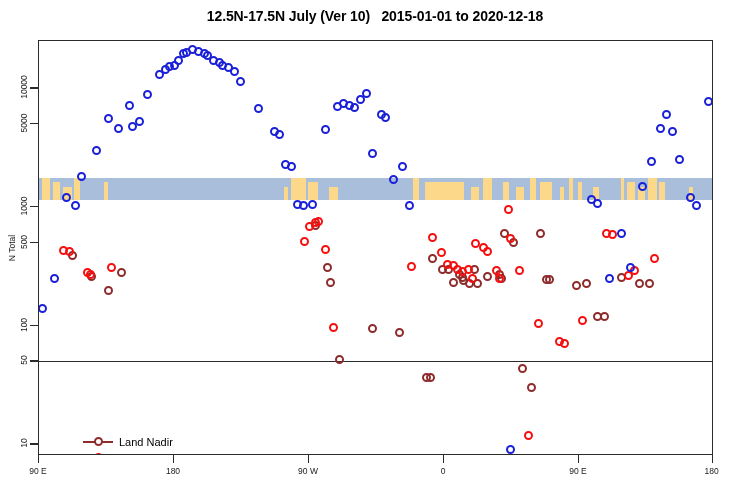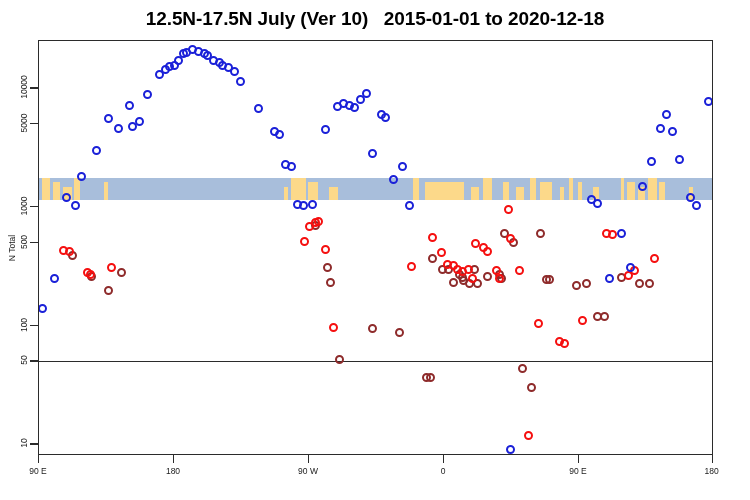--- a/index.html
+++ b/index.html
@@ -9,21 +9,21 @@
     font-family:"Liberation Sans", sans-serif;
     overflow:hidden;
   }
   #stage{position:relative;width:750px;height:500px;}
 
   
   #chart-title{
     position:absolute;
     left:0;top:8px;width:750px;
     text-align:center;
-    font-size:19px;
+    font-size:14px;
     font-weight:bold;
     color:#000;
     letter-spacing:-0.1px;
     white-space:pre;
   }
 
   
   #plot-frame{
     position:absolute;
     left:38px;top:40px;
@@ -374,15 +374,32 @@
         <div class="pt ocean_glint" style="left: 607.5px; top: 116.351px; border-color: rgb(26, 32, 216);"></div>
         <div class="pt ocean_glint" style="left: 616.5px; top: 82.8001px; border-color: rgb(26, 32, 216);"></div>
         <div class="pt ocean_glint" style="left: 622.5px; top: 69.0975px; border-color: rgb(26, 32, 216);"></div>
         <div class="pt ocean_glint" style="left: 628.5px; top: 86.2781px; border-color: rgb(26, 32, 216);"></div>
         <div class="pt ocean_glint" style="left: 636px; top: 114.246px; border-color: rgb(26, 32, 216);"></div>
         <div class="pt ocean_glint" style="left: 646.5px; top: 152.098px; border-color: rgb(26, 32, 216);"></div>
         <div class="pt ocean_glint" style="left: 652.5px; top: 159.976px; border-color: rgb(26, 32, 216);"></div>
         <div class="pt ocean_glint" style="left: 664.5px; top: 55.5672px; border-color: rgb(26, 32, 216);"></div>
       </div>
 
+    <div id="legend">
+      <div class="legend-row">
+        <span class="legend-swatch">
+          <span class="lseg" style="background:#8e2b2b"></span>
+          <span class="lmark" style="border-color:#8e2b2b"></span>
+        </span>
+        <span class="legend-label">Land Nadir</span>
+      </div>
+      <div class="legend-row">
+        <span class="legend-swatch">
+
+          <span class="lmark" style="border-color:#f50f0f"></span>
+        </span>
+        <span class="legend-label">Land Glint</span>
+      </div>
+
+    </div>
   </div>
 
 </div>
 
 </body></html>

